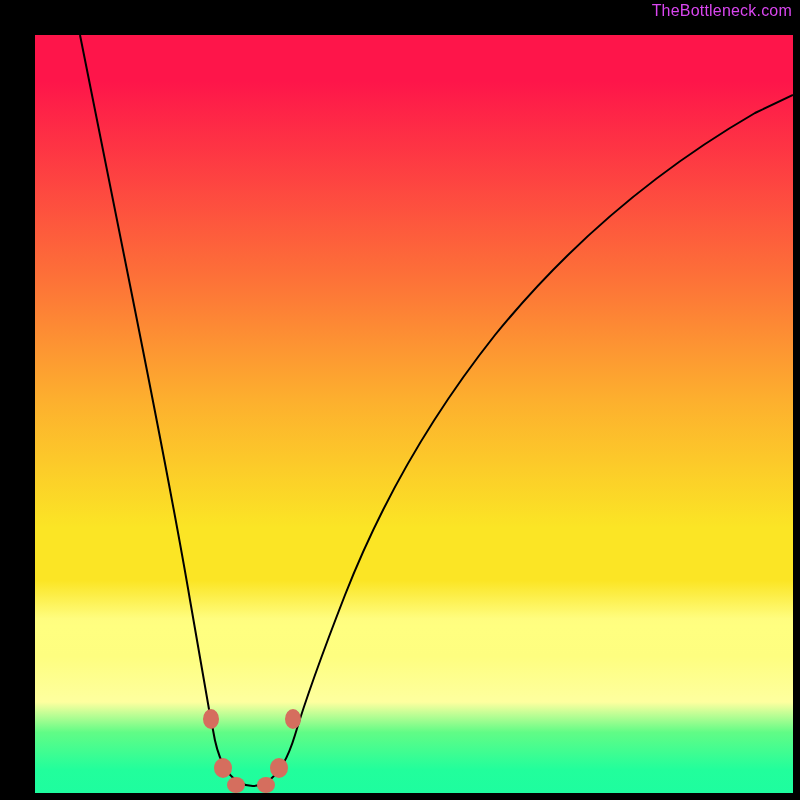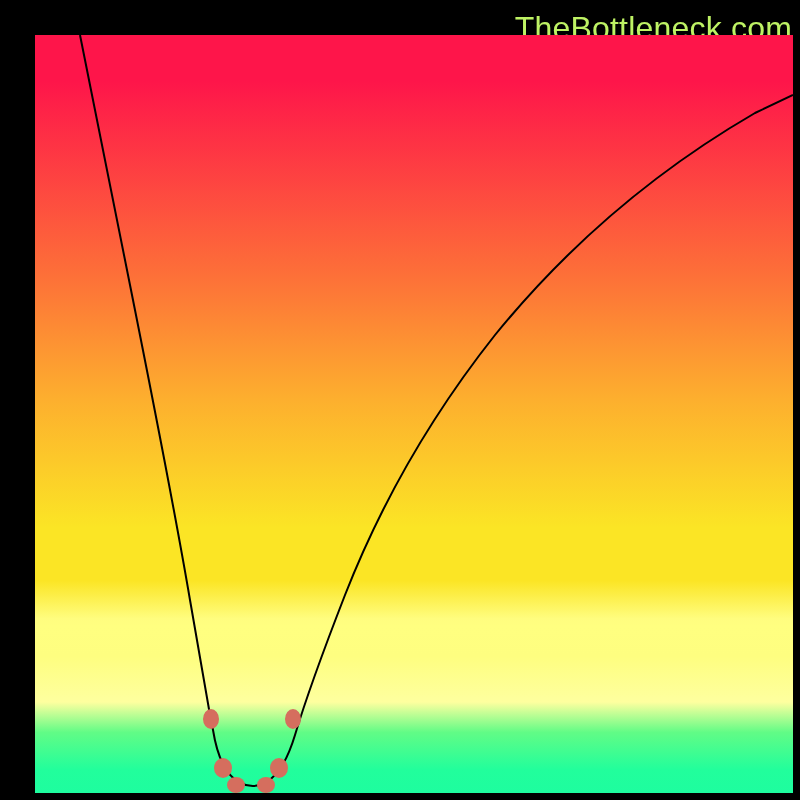--- a/index.html
+++ b/index.html
@@ -50,24 +50,24 @@
   .curve {
     fill: none;
     stroke: #000000;
     stroke-width: 2;
   }
   .dot {
     fill: #d56e5e;
   }
   .watermark {
     position: absolute;
-    top: 10px;
+    top: 2px;
     right: 8px;
-    color: #bef264;
-    font-size: 32px;
+    color: #d946ef;
+    font-size: 16px;
     font-weight: 500;
     letter-spacing: 0.2px;
     user-select: none;
   }
   
 </style>
 </head>
 <body>
 <div class="frame">
 

